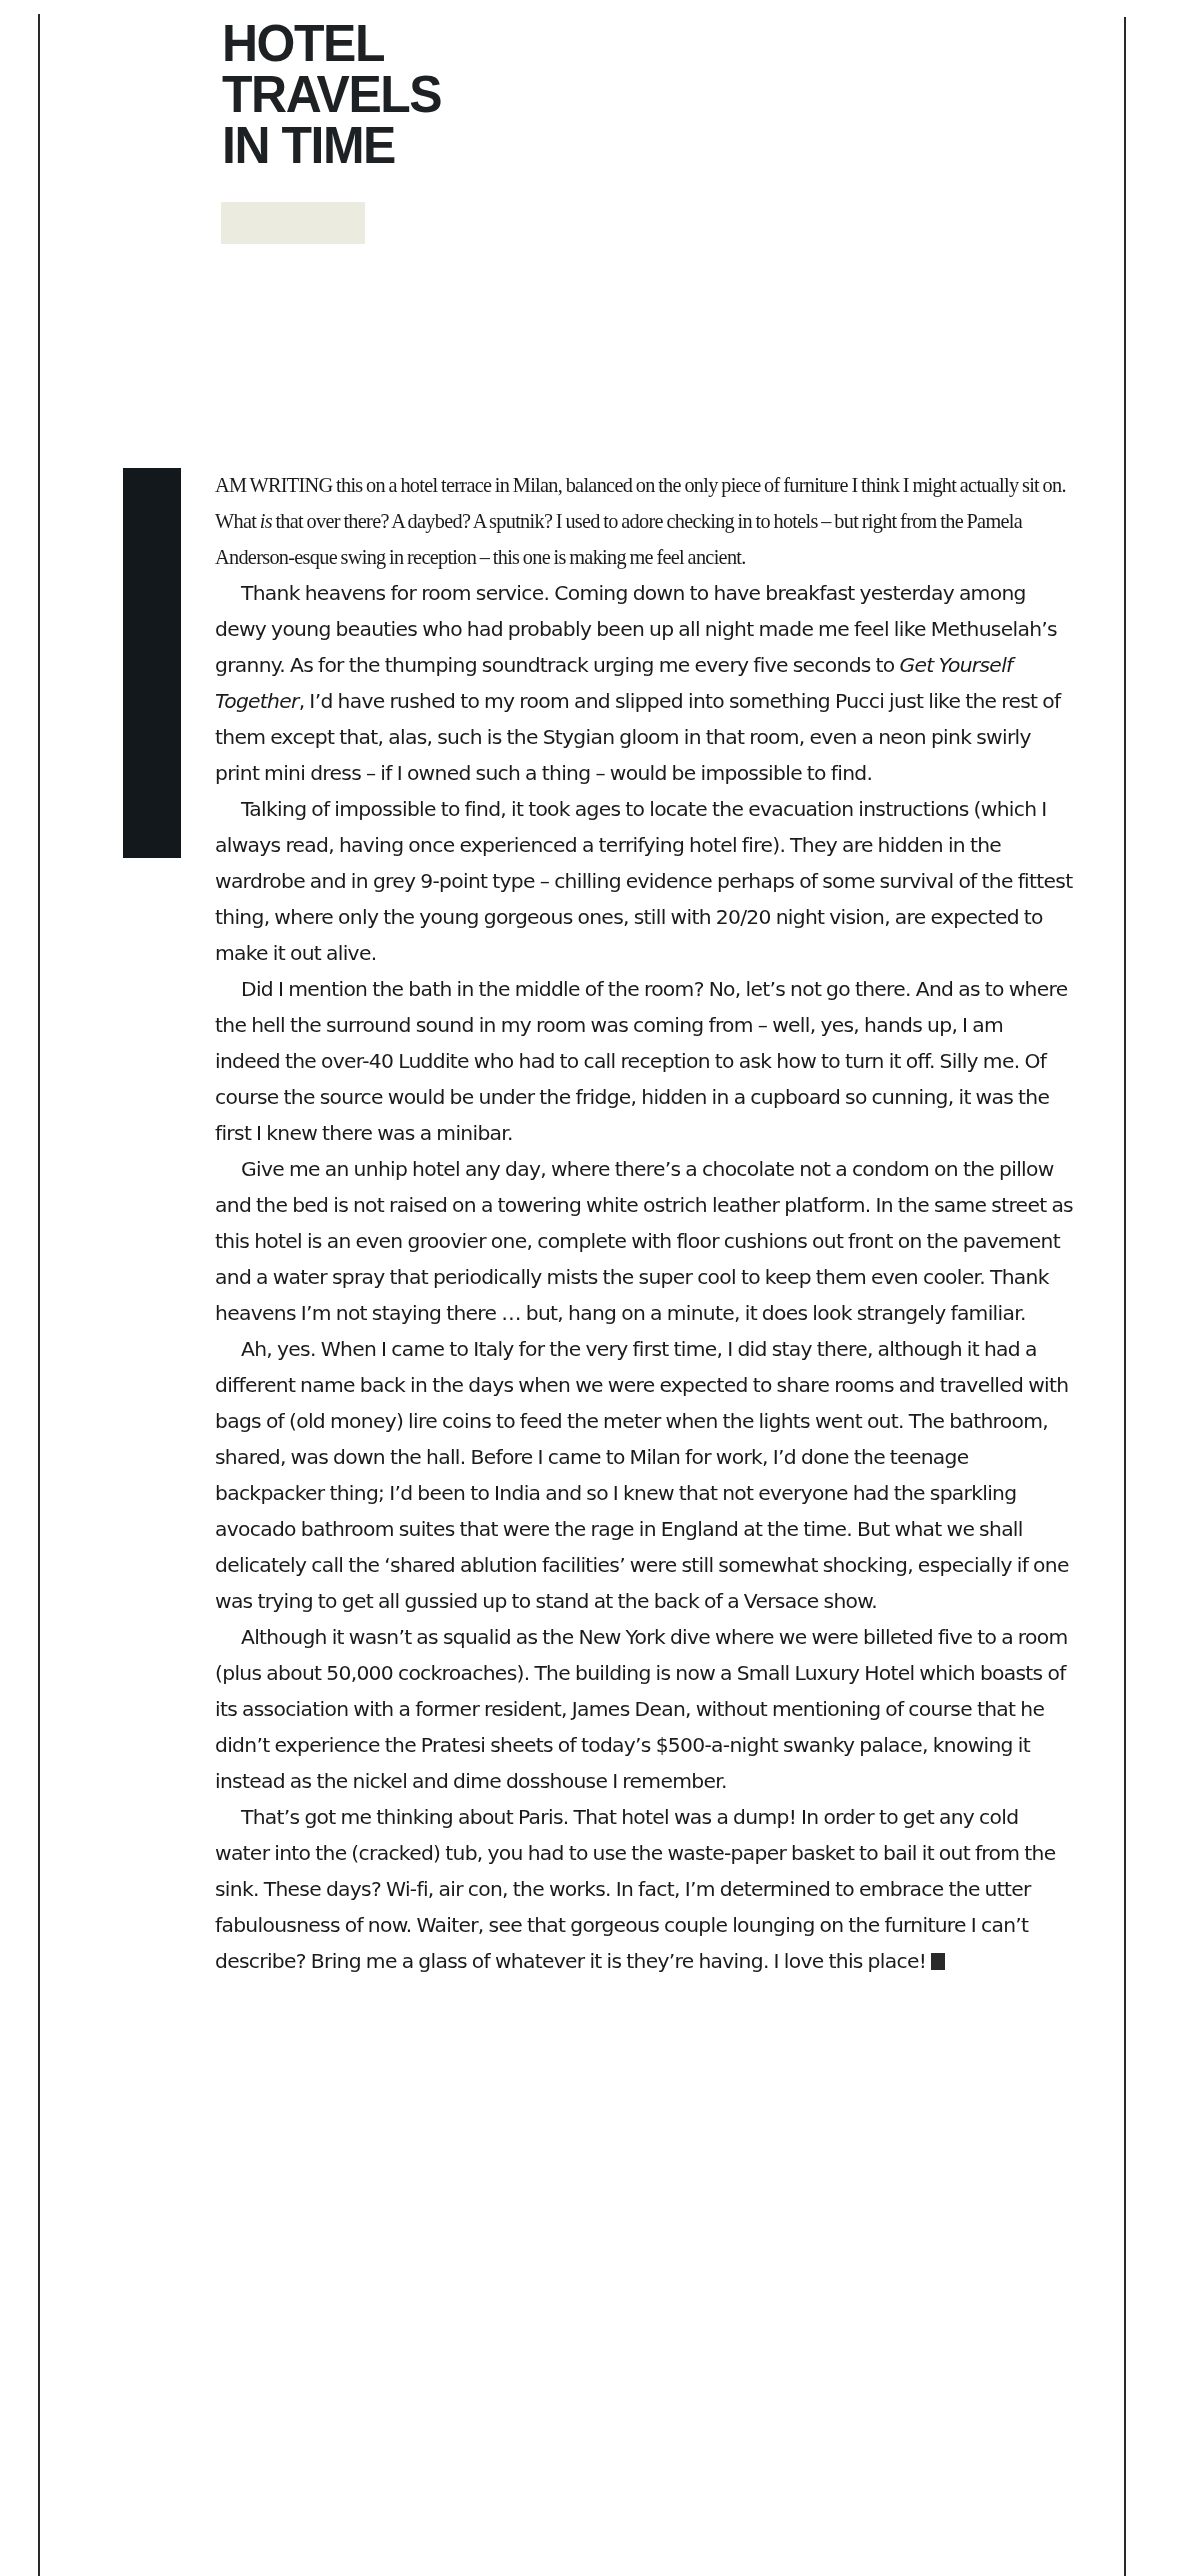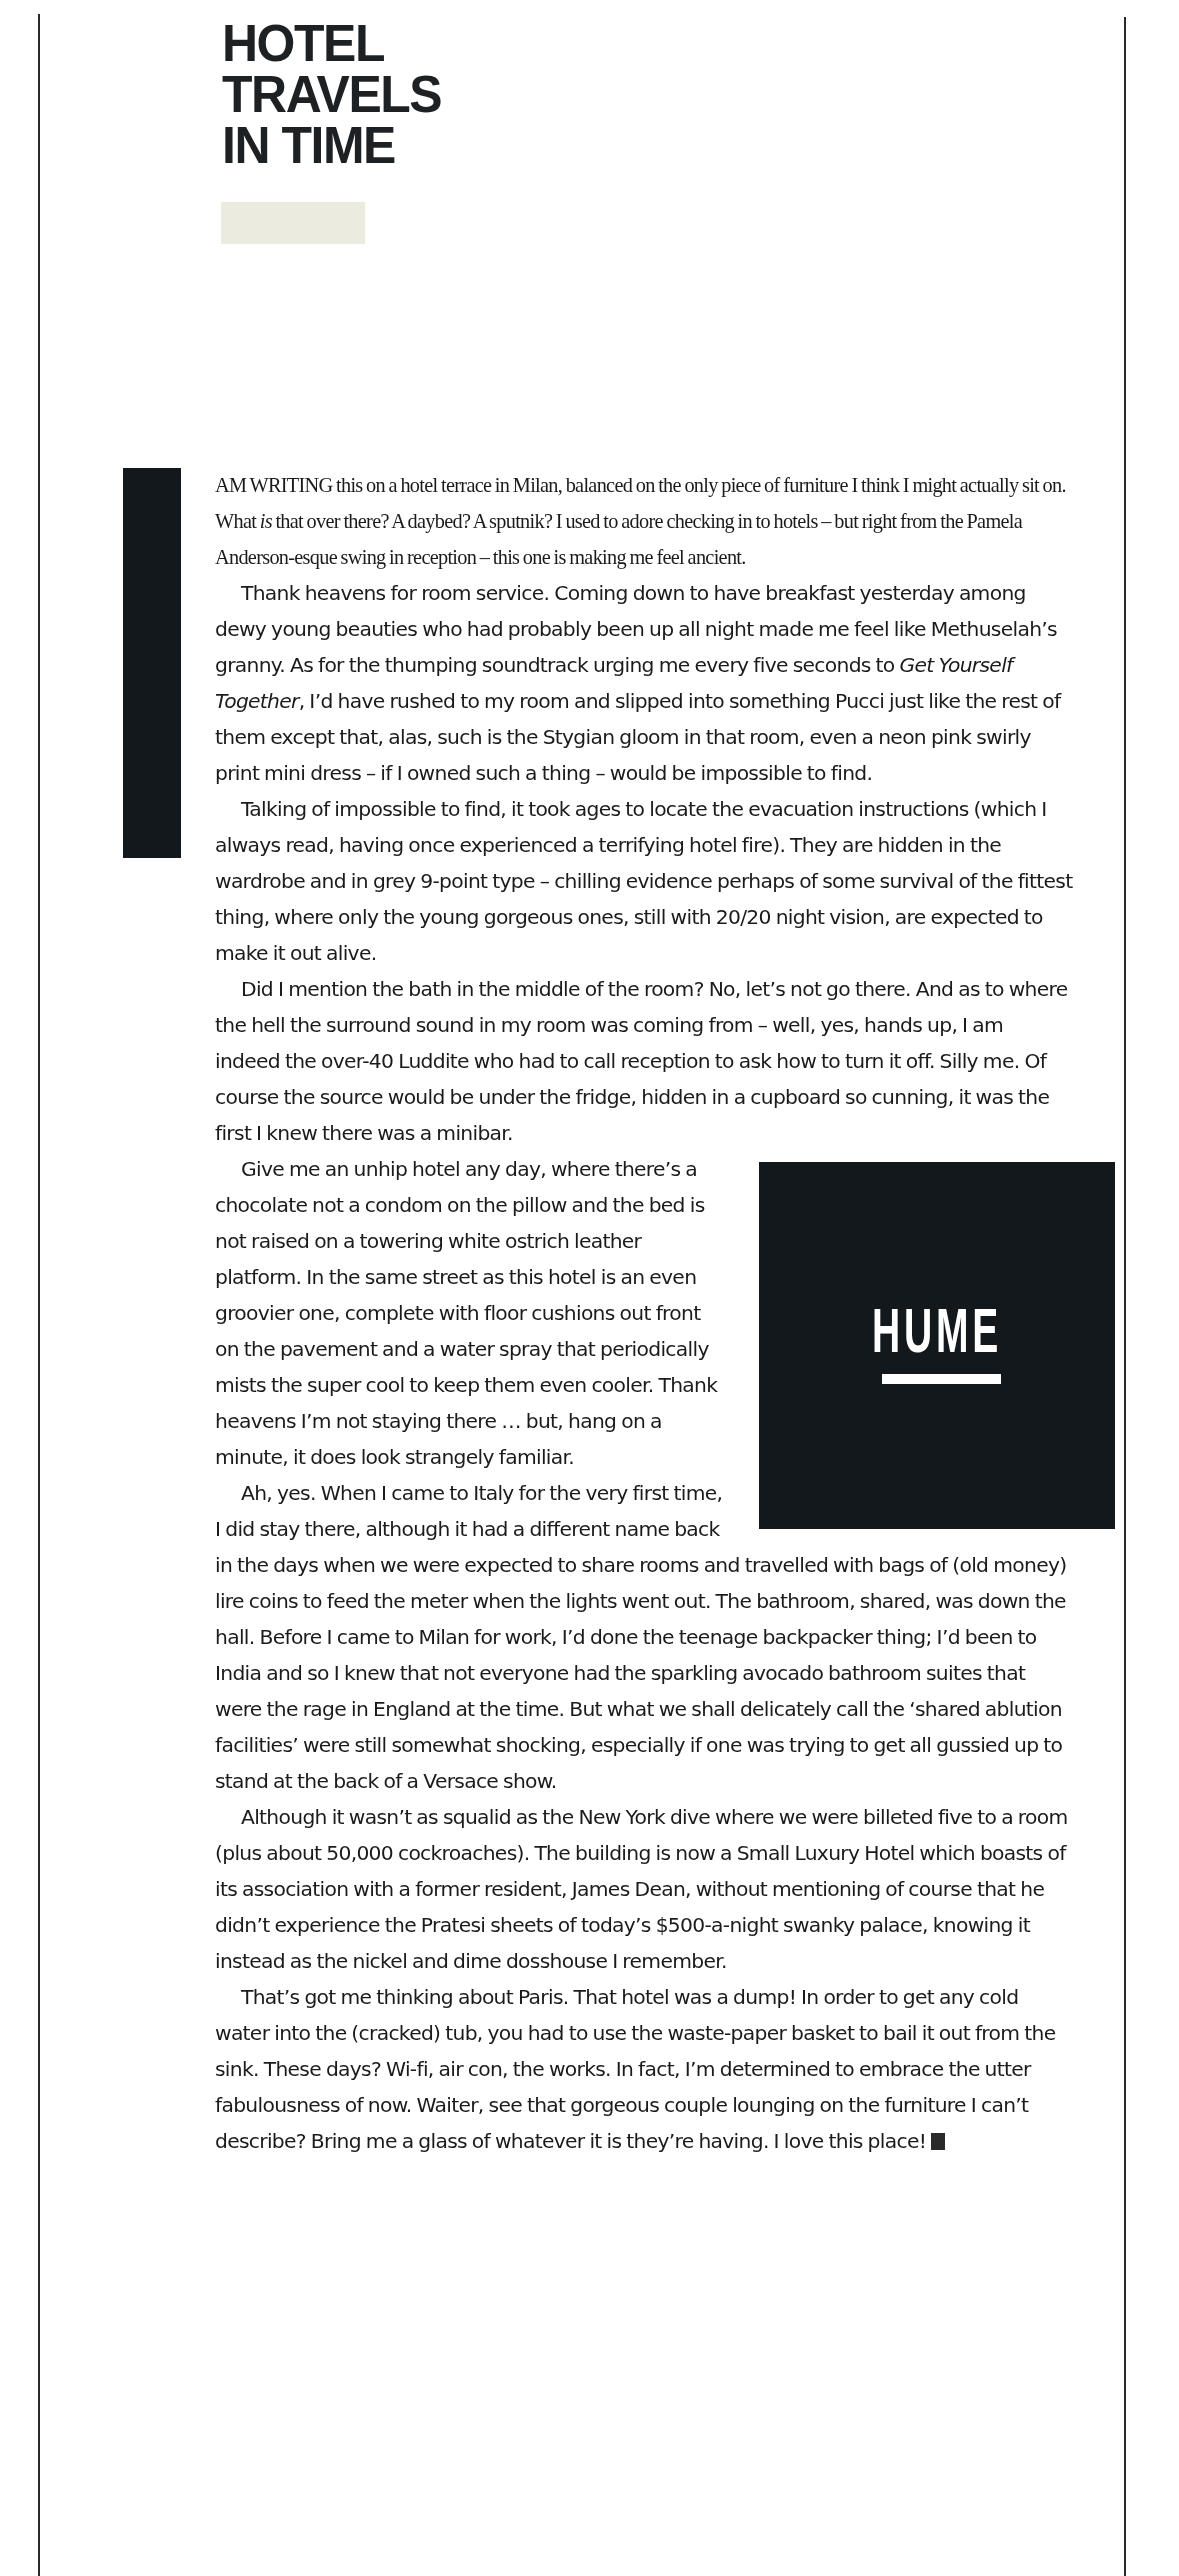--- a/index.html
+++ b/index.html
@@ -47,22 +47,18 @@
 
 <div id="deck-block"></div>
 
 <div id="dropcap"></div>
 
 <div id="article">
     <p class="first"><span>AM WRITING this on a hotel terrace in Milan, balanced on the only piece of furniture I think I might actually sit on. What </span><em>is</em><span> that over there? A daybed? A sputnik? I used to adore checking in to hotels – but right from the Pamela Anderson-esque swing in reception – this one is making me feel ancient.</span></p>
     <p><span>Thank heavens for room service. Coming down to have breakfast yesterday among dewy young beauties who had probably been up all night made me feel like Methuselah’s granny. As for the thumping soundtrack urging me every five seconds to </span><em>Get Yourself Together</em><span>, I’d have rushed to my room and slipped into something Pucci just like the rest of them except that, alas, such is the Stygian gloom in that room, even a neon pink swirly print mini dress – if I owned such a thing – would be impossible to find.</span></p>
     <p><span>Talking of impossible to find, it took ages to locate the evacuation instructions (which I always read, having once experienced a terrifying hotel fire). They are hidden in the wardrobe and in grey 9-point type – chilling evidence perhaps of some survival of the fittest thing, where only the young gorgeous ones, still with 20/20 night vision, are expected to make it out alive.</span></p>
     <p><span>Did I mention the bath in the middle of the room? No, let’s not go there. And as to where the hell the surround sound in my room was coming from – well, yes, hands up, I am indeed the over-40 Luddite who had to call reception to ask how to turn it off. Silly me. Of course the source would be under the fridge, hidden in a cupboard so cunning, it was the first I knew there was a minibar.</span></p>
-    <div id="hume-box">
-      <div id="hume-logo">HUME</div>
-      <div id="hume-underline"></div>
-    </div>
     <p><span>Give me an unhip hotel any day, where there’s a chocolate not a condom on the pillow and the bed is not raised on a towering white ostrich leather platform. In the same street as this hotel is an even groovier one, complete with floor cushions out front on the pavement and a water spray that periodically mists the super cool to keep them even cooler. Thank heavens I’m not staying there … but, hang on a minute, it does look strangely familiar.</span></p>
     <p><span>Ah, yes. When I came to Italy for the very first time, I did stay there, although it had a different name back in the days when we were expected to share rooms and travelled with bags of (old money) lire coins to feed the meter when the lights went out. The bathroom, shared, was down the hall. Before I came to Milan for work, I’d done the teenage backpacker thing; I’d been to India and so I knew that not everyone had the sparkling avocado bathroom suites that were the rage in England at the time. But what we shall delicately call the ‘shared ablution facilities’ were still somewhat shocking, especially if one was trying to get all gussied up to stand at the back of a Versace show.</span></p>
     <p><span>Although it wasn’t as squalid as the New York dive where we were billeted five to a room (plus about 50,000 cockroaches). The building is now a Small Luxury Hotel which boasts of its association with a former resident, James Dean, without mentioning of course that he didn’t experience the Pratesi sheets of today’s $500-a-night swanky palace, knowing it instead as the nickel and dime dosshouse I remember.</span></p>
     <p><span>That’s got me thinking about Paris. That hotel was a dump! In order to get any cold water into the (cracked) tub, you had to use the waste-paper basket to bail it out from the sink. These days? Wi-fi, air con, the works. In fact, I’m determined to embrace the utter fabulousness of now. Waiter, see that gorgeous couple lounging on the furniture I can’t describe? Bring me a glass of whatever it is they’re having. I love this place!</span><span class="endmark"></span></p>
   </div>
 
 
 </body></html>

